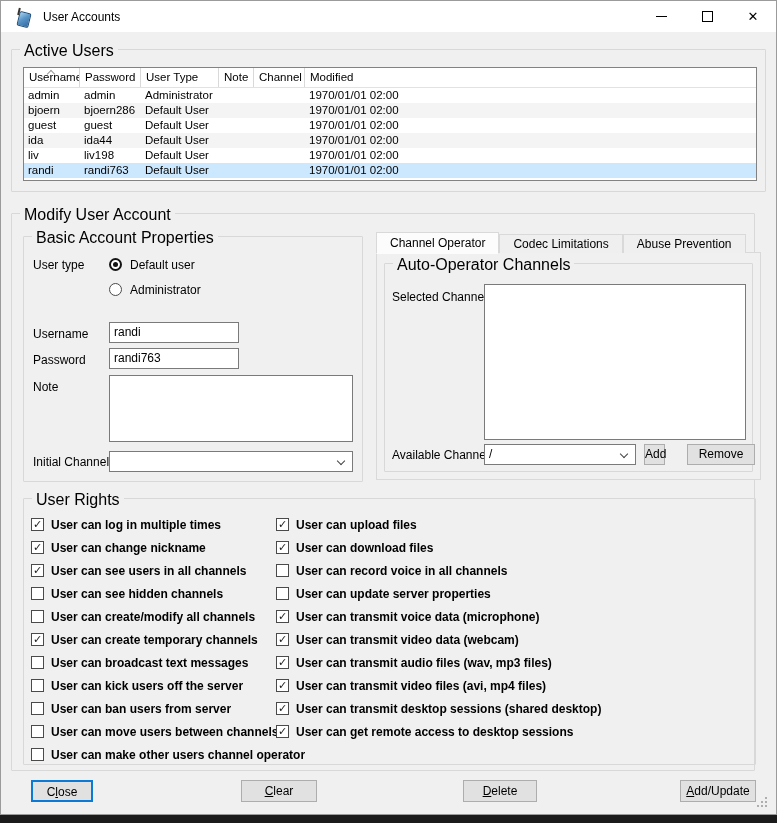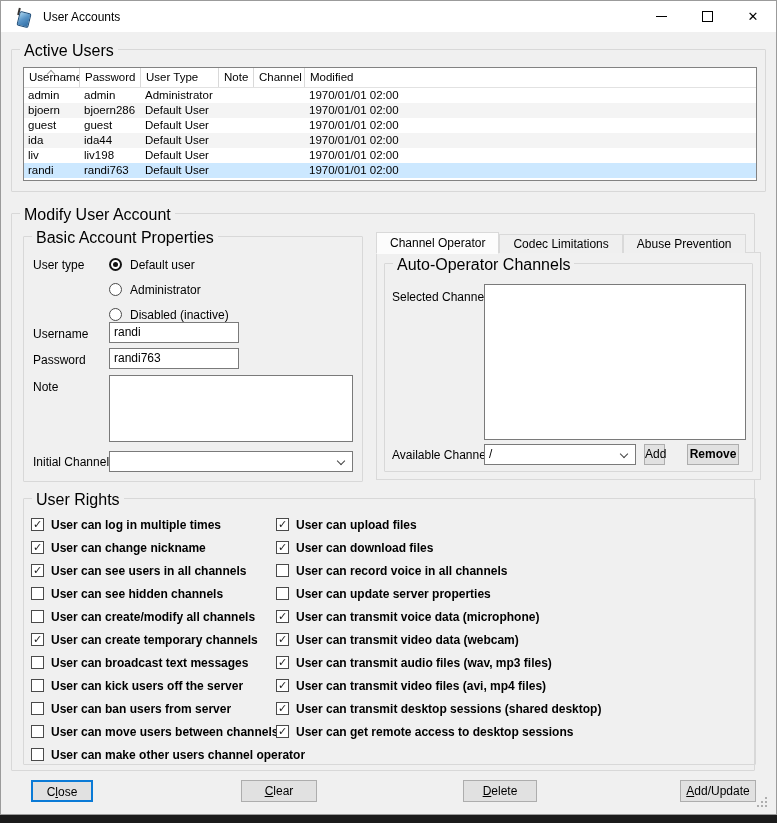--- a/index.html
+++ b/index.html
@@ -188,24 +188,20 @@
     <div class="lbl" style="left:32px;top:226px;">User type</div>
     <div class="radio-group" id="radio-group">
         <div class="radio-row">
           <span class="radio checked"></span>
           <span class="rlbl">Default user</span>
         </div>
         <div class="radio-row">
           <span class="radio"></span>
           <span class="rlbl">Administrator</span>
         </div>
-        <div class="radio-row">
-          <span class="radio"></span>
-          <span class="rlbl">Disabled (inactive)</span>
-        </div>
       </div>
     <div class="lbl" style="left:32px;top:295px;">Username</div>
     <div class="input" style="left:108px;top:290px;width:130px;">randi</div>
     <div class="lbl" style="left:32px;top:321px;">Password</div>
     <div class="input" style="left:108px;top:316px;width:130px;">randi763</div>
     <div class="lbl" style="left:32px;top:348px;">Note</div>
     <div class="listbox" style="left:108px;top:343px;width:244px;height:67px;"></div>
     <div class="lbl" style="left:32px;top:423px;">Initial Channel</div>
     <div class="combo" style="left:108px;top:419px;width:244px;">
       <span></span>
@@ -222,21 +218,21 @@
       <span class="gb-label">Auto-Operator Channels</span>
     </div>
     <div class="lbl" style="left:391px;top:258px;z-index:5;">Selected Channels</div>
     <div class="listbox" style="left:483px;top:252px;width:262px;height:156px;z-index:5;"></div>
     <div class="lbl" style="left:391px;top:416px;z-index:5;">Available Channels</div>
     <div class="combo" style="left:483px;top:412px;width:152px;z-index:5;">
       <span>/</span>
       <span class="chev"></span>
     </div>
     <div class="btn smallbtn" style="left:643px;top:412px;width:21px;z-index:5;">Add</div>
-    <div class="btn smallbtn" style="left:686px;top:412px;width:52px;z-index:5;font-weight:bold;">Remove</div>
+    <div class="btn smallbtn" style="left:686px;top:412px;width:68px;z-index:5;">Remove</div>
 
     <div class="groupbox" style="left:22px;top:466px;width:733px;height:267px;">
       <span class="gb-label">User Rights</span>
     </div>
     <div class="rights-col" style="left:30px;top:481px;" id="rights-left">
         <div class="cb-row">
           <span class="checkbox checked"></span>
           <span class="clbl">User can log in multiple times</span>
         </div>
         <div class="cb-row">

